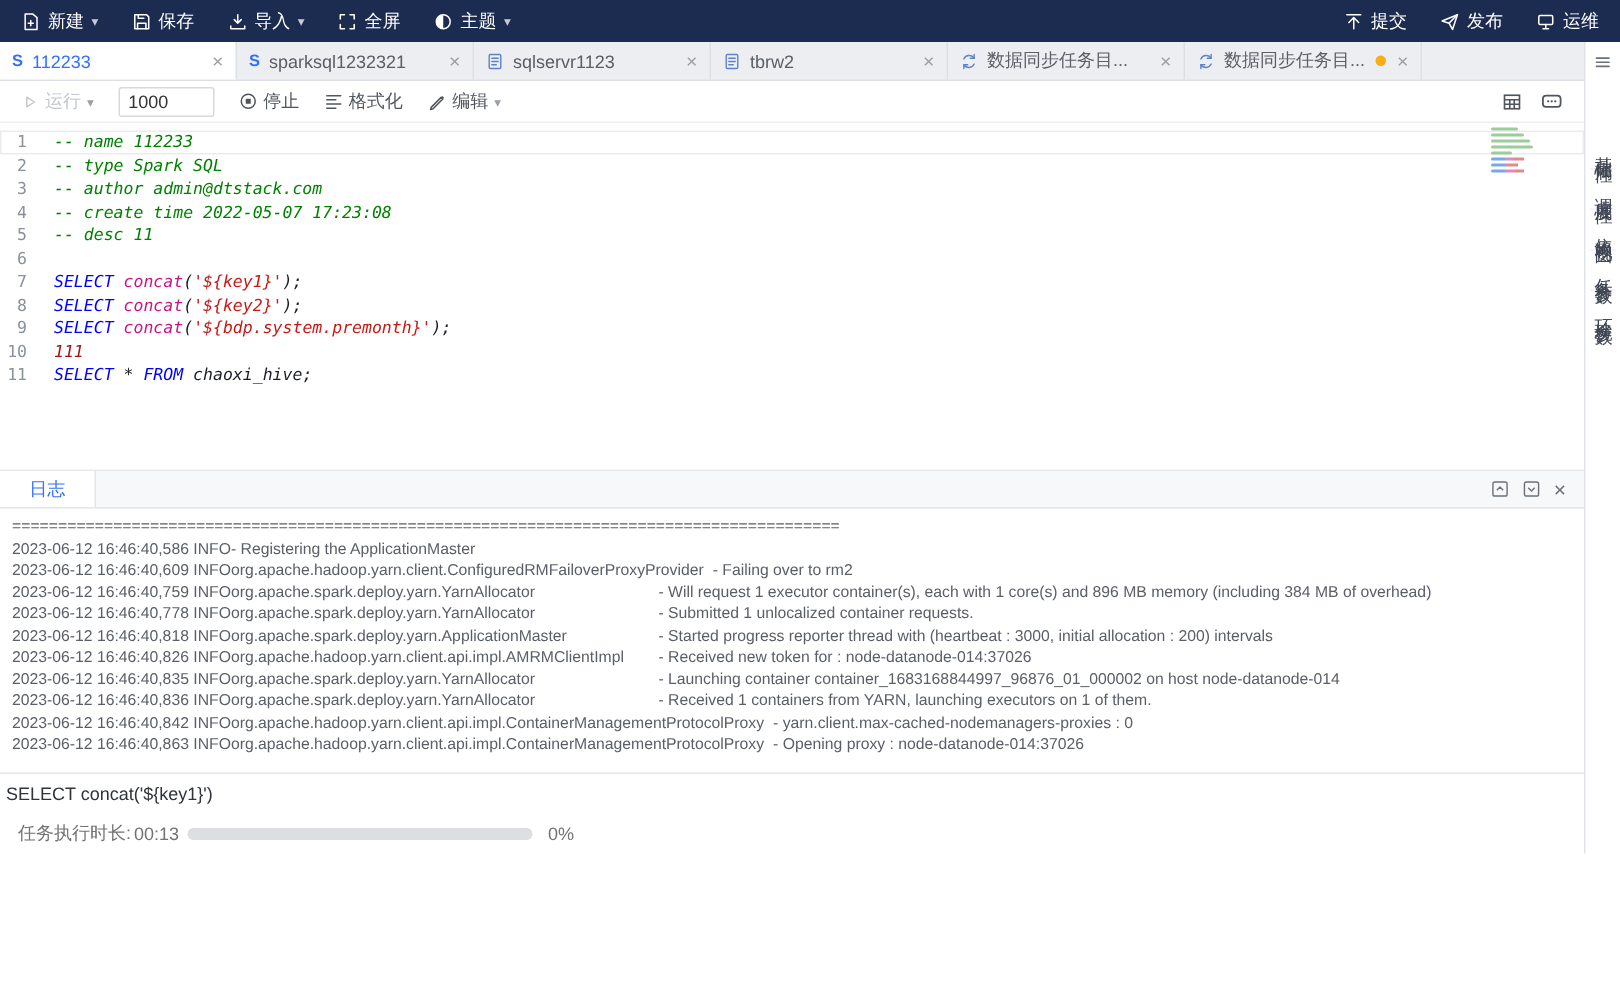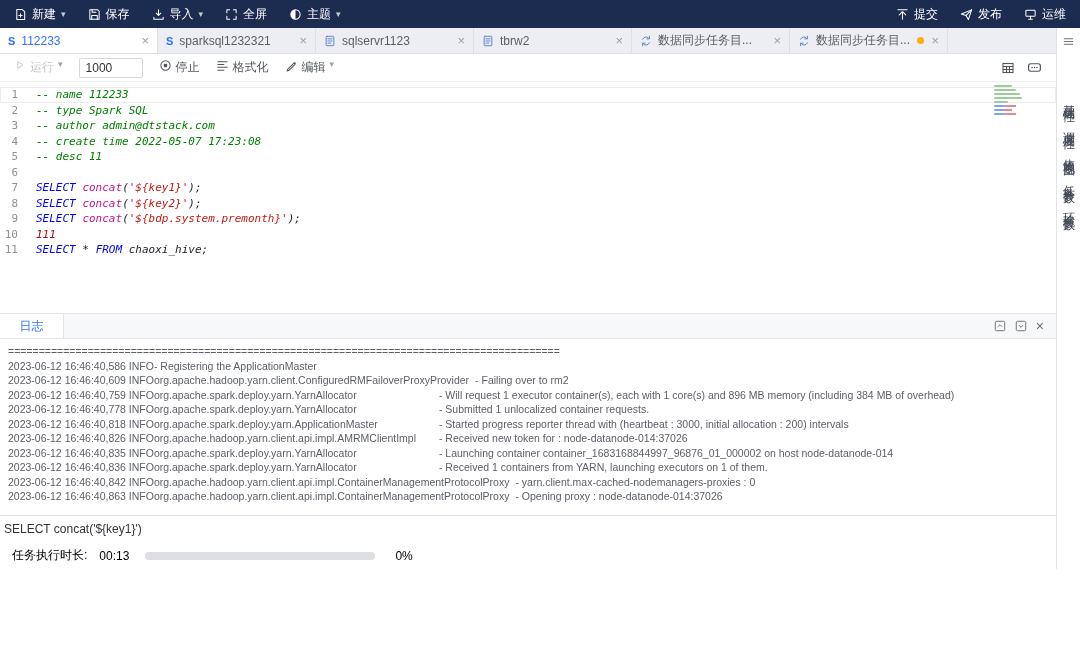--- a/index.html
+++ b/index.html
@@ -24,21 +24,21 @@
   .tab { width:158px; display:flex; align-items:center; padding:0 8px; border-right:1px solid #dcdfe4; font-size:12px; color:#5a5e66; cursor:pointer; background:transparent; }
   .tab.active { background:#fff; color:var(--accent); }
   .tab .tab-label { flex:1; margin:0 6px; overflow:hidden; white-space:nowrap; text-overflow:ellipsis; }
   .spark-badge { color:var(--accent); font-weight:bold; font-size:11px; flex-shrink:0; }
   .tab .icn { color:#5e83c9; flex-shrink:0; }
   .tab-close { color:#9aa0a6; font-size:13px; line-height:1; cursor:pointer; }
   .dot { width:7px; height:7px; border-radius:50%; background:#faad14; margin-right:7px; flex-shrink:0; }
 
   
   .ed-toolbar { height:28px; display:flex; align-items:center; gap:16px; padding:0 14px; border-bottom:1px solid #eceef1; font-size:12px; color:#51565d; flex-shrink:0; }
-  .et-item { display:flex; align-items:flex-start; gap:4px; cursor:pointer; }
+  .et-item { display:flex; align-items:center; gap:4px; cursor:pointer; }
   .et-item.disabled { color:#c3c7cd; }
   .et-item .caret { font-size:9px; color:#9aa0a6; }
   .limit-input { width:64px; height:20px; border:1px solid #d9d9d9; border-radius:2px; font-size:12px; padding:0 6px; color:#333; outline:none; font-family:"Liberation Sans",sans-serif; }
   .et-right { margin-left:auto; display:flex; align-items:center; gap:12px; color:#51565d; }
   .et-right .icn { cursor:pointer; }
 
   
   .editor { flex:1; position:relative; overflow:hidden; background:#fff; }
   .code-area { padding-top:5px; font-family:"DejaVu Sans Mono", monospace; font-size:11px; }
   .code-line { display:flex; line-height:15.5px; white-space:pre; }
@@ -65,21 +65,21 @@
   .log-actions .icn { cursor:pointer; }
   .log-close { font-size:14px; color:#6b7078; cursor:pointer; line-height:1; }
   .log-content { height:176px; overflow:hidden; padding:5px 8px 0 8px; font-size:10.5px; color:#5a5e66; }
   .log-line { display:flex; line-height:14.5px; white-space:nowrap; }
   .log-ts { flex:0 0 145px; }
   .log-cls { min-width:285px; padding-right:6px; }
   .log-full { letter-spacing:0; }
 
   
   .result-bar { height:27px; border-top:1px solid #e3e5e8; display:flex; align-items:center; padding:0 4px; font-size:12px; color:#30343a; flex-shrink:0; }
-  .status-bar { height:27px; display:flex; align-items:center; padding:0 12px; font-size:12px; color:#000000; gap:12px; flex-shrink:0; }
+  .status-bar { height:27px; display:flex; align-items:center; padding:0 12px; font-size:12px; color:#737373; gap:2px; flex-shrink:0; }
   .progress { width:230px; height:8px; background:#dcdee2; border-radius:4px; margin-left:4px; overflow:hidden; }
   .progress-fill { height:100%; width:0%; background:var(--accent); border-radius:4px; }
   .st-pct { margin-left:8px; }
 
   
   .right-sidebar { width:24px; flex-shrink:0; background:#fff; border-left:1px solid #e0e3e8; display:flex; flex-direction:column; align-items:center; }
   .sb-top { height:26px; display:flex; align-items:center; justify-content:center; color:#6b7078; width:100%; }
   .side-items { margin-top:32px; display:flex; flex-direction:column; align-items:center; }
   .side-item { writing-mode:vertical-rl; text-orientation:upright; font-size:12px; color:#404653; letter-spacing:2px; padding:9px 0; cursor:pointer; border-bottom:1px solid #f0f2f5; }
   .side-item:last-child { border-bottom:none; }

